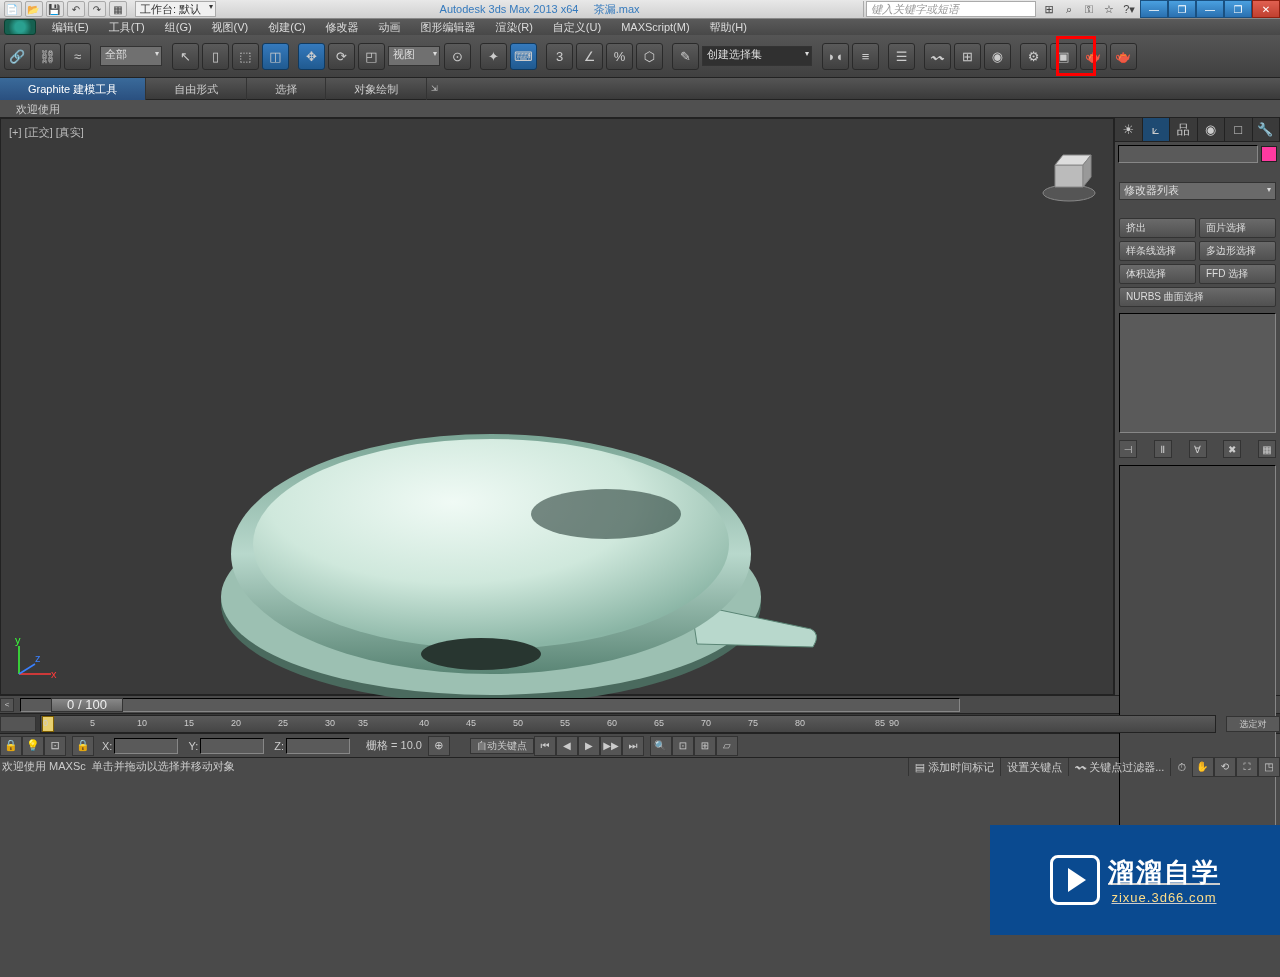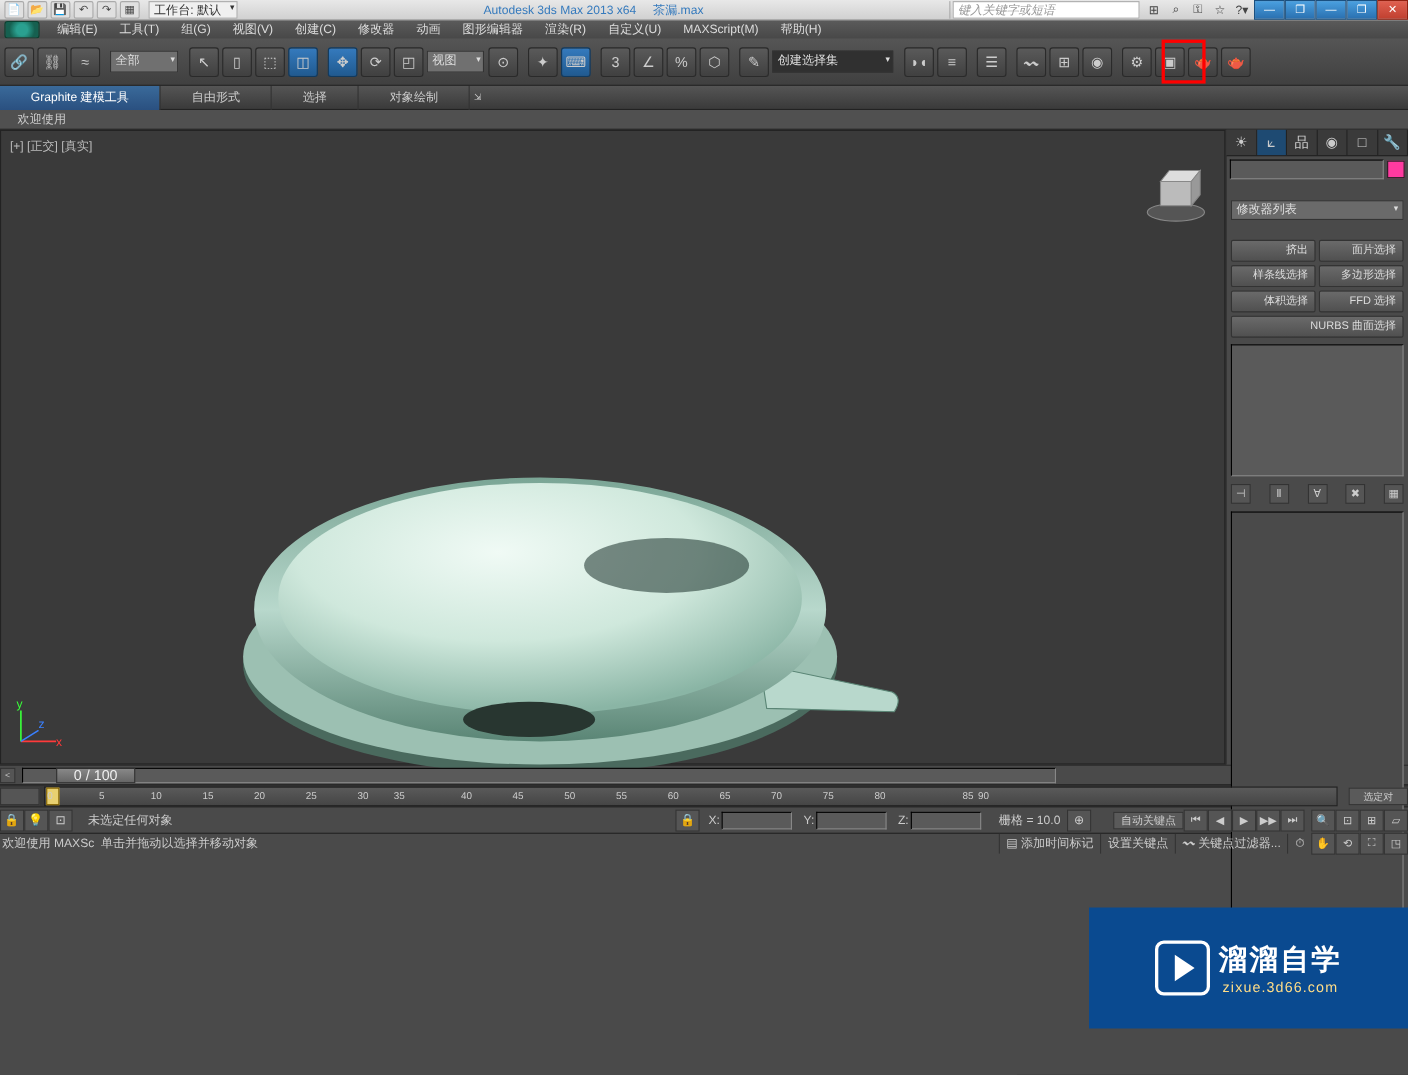--- a/index.html
+++ b/index.html
@@ -54,21 +54,21 @@
 .cmdpanel { width: 166px; background: #4a4a4a; border-left: 1px solid #222; }
 .cmd-tabs { height: 24px; display: flex; background: #3a3a3a; border-bottom: 1px solid #222; }
 .cmd-tab { flex: 1; display: flex; align-items: center; justify-content: center; border-right: 1px solid #222; font-size: 13px; color: #ccc; }
 .cmd-tab.active { background: #1e4a72; }
 .name-row { display: flex; padding: 3px; align-items: center; }
 .name-field { flex: 1; height: 18px; background: #5a5a5a; border: 1px inset #333; }
 .color-swatch { width: 16px; height: 16px; background: #ff3aa0; border: 1px solid #222; margin-left: 3px; }
 .mod-combo { margin: 16px 4px; height: 18px; background: #6a6a6a; border: 1px solid #333; color: #ddd; padding: 0 4px; position: relative; }
 .mod-combo::after { content: "▾"; position: absolute; right: 4px; top: 2px; font-size: 8px; }
 .mod-btn-row { display: flex; flex-wrap: wrap; padding: 2px 4px; gap: 3px; }
-.mod-btn { height: 20px; background: linear-gradient(#6a6a6a, #505050); border: 1px solid #333; color: #ddd; padding: 0 6px; font-size: 10px; border-radius: 2px; flex: 1; min-width: 66px; text-align: right; line-height: 18px; }
+.mod-btn { height: 20px; background: linear-gradient(#6a6a6a, #505050); border: 1px solid #333; color: #ddd; padding: 0 6px; font-size: 10px; border-radius: 2px; flex: 1; min-width: 66px; text-align: left; line-height: 18px; }
 .mod-stack { margin: 4px; height: 120px; background: #5a5a5a; border: 1px inset #333; }
 .mod-icons { display: flex; padding: 3px 4px; justify-content: space-between; }
 .mod-icon { width: 18px; height: 18px; background: #555; border: 1px solid #333; display: flex; align-items: center; justify-content: center; font-size: 10px; }
 .params { margin: 4px; height: 400px; background: #4a4a4a; border: 1px inset #333; }
 
 
 .timeslider-row { height: 18px; background: #4a4a4a; display: flex; align-items: center; border-top: 1px solid #222; }
 .timeslider-row .lbtn { width: 14px; height: 14px; background: #555; border: 1px solid #333; text-align: center; font-size: 8px; line-height: 12px; }
 .slider-track { flex: 0 0 940px; height: 14px; background: #5a5a5a; border: 1px inset #333; margin: 0 6px; position: relative; }
 .slider-thumb { position: absolute; left: 30px; top: -1px; height: 14px; width: 72px; background: linear-gradient(#888, #666); border: 1px solid #333; text-align: center; font-size: 13px; color: #eee; line-height: 12px; }
@@ -90,21 +90,21 @@
 .key-btn { height: 16px; background: #5a5a5a; border: 1px solid #333; padding: 0 6px; color: #ccc; font-size: 10px; }
 .play-btns { display: flex; }
 .play-btns .pb { width: 22px; height: 20px; background: #555; border: 1px solid #333; display: flex; align-items: center; justify-content: center; font-size: 10px; color: #ccc; }
 
 .statusbar2 { height: 18px; background: #4a4a4a; display: flex; align-items: center; border-top: 1px solid #222; }
 .sb2-left { padding-left: 2px; display: flex; align-items: center; }
 .sb2-text { color: #ccc; padding-left: 6px; flex: 1; }
 .sb2-seg { padding: 0 6px; color: #ccc; border-left: 1px solid #333; height: 18px; line-height: 18px; display: flex; align-items: center; }
 
 
-.logo-overlay { position: absolute; right: 0; bottom: 42px; width: 290px; height: 110px; background: #0a4a90; display: flex; align-items: center; justify-content: center; gap: 8px; }
+.logo-overlay { position: absolute; right: 0; bottom: 42px; width: 290px; height: 110px; background: #0a4a90; display: flex; align-items: center; justify-content: center; gap: 8px; text-decoration: underline; }
 .logo-play { width: 50px; height: 50px; border: 3px solid #fff; border-radius: 8px; display: flex; align-items: center; justify-content: center; }
 .logo-play::after { content: ""; display: block; border-left: 18px solid #fff; border-top: 12px solid transparent; border-bottom: 12px solid transparent; margin-left: 4px; }
 .logo-txt { color: #fff; text-align: center; }
 .logo-txt .cn { font-size: 26px; font-weight: bold; letter-spacing: 2px; }
 .logo-txt .en { font-size: 13px; color: #fd8; letter-spacing: 1px; }
 </style>
 </head>
 <body>
 
 <div class="titlebar">
@@ -340,21 +340,20 @@
   </div>
   <div class="ruler-end">选定对</div>
 </div>
 
 <div class="statusbar">
   <div class="sb-btns">
     <div class="sb-btn">🔒</div>
     <div class="sb-btn">💡</div>
     <div class="sb-btn">⊡</div>
   </div>
-  <div class="sb-text">未选定任何对象</div>
   <div class="sb-btn" style="margin-right:8px">🔒</div>
   <div class="coord">
     <span class="coord-lbl">X:</span>
     <div class="coord-val"></div>
   </div>
   <div class="coord">
     <span class="coord-lbl">Y:</span>
     <div class="coord-val"></div>
   </div>
   <div class="coord">

